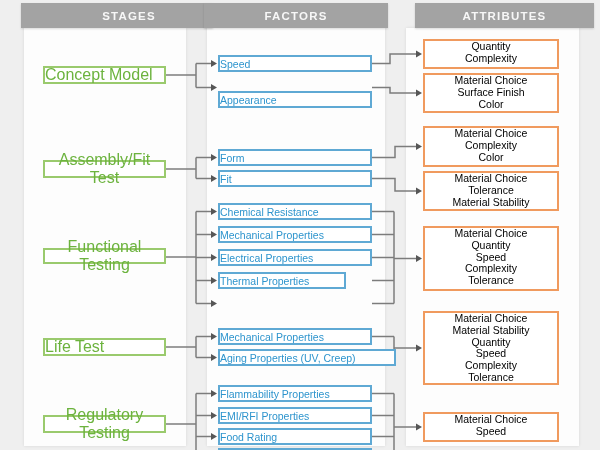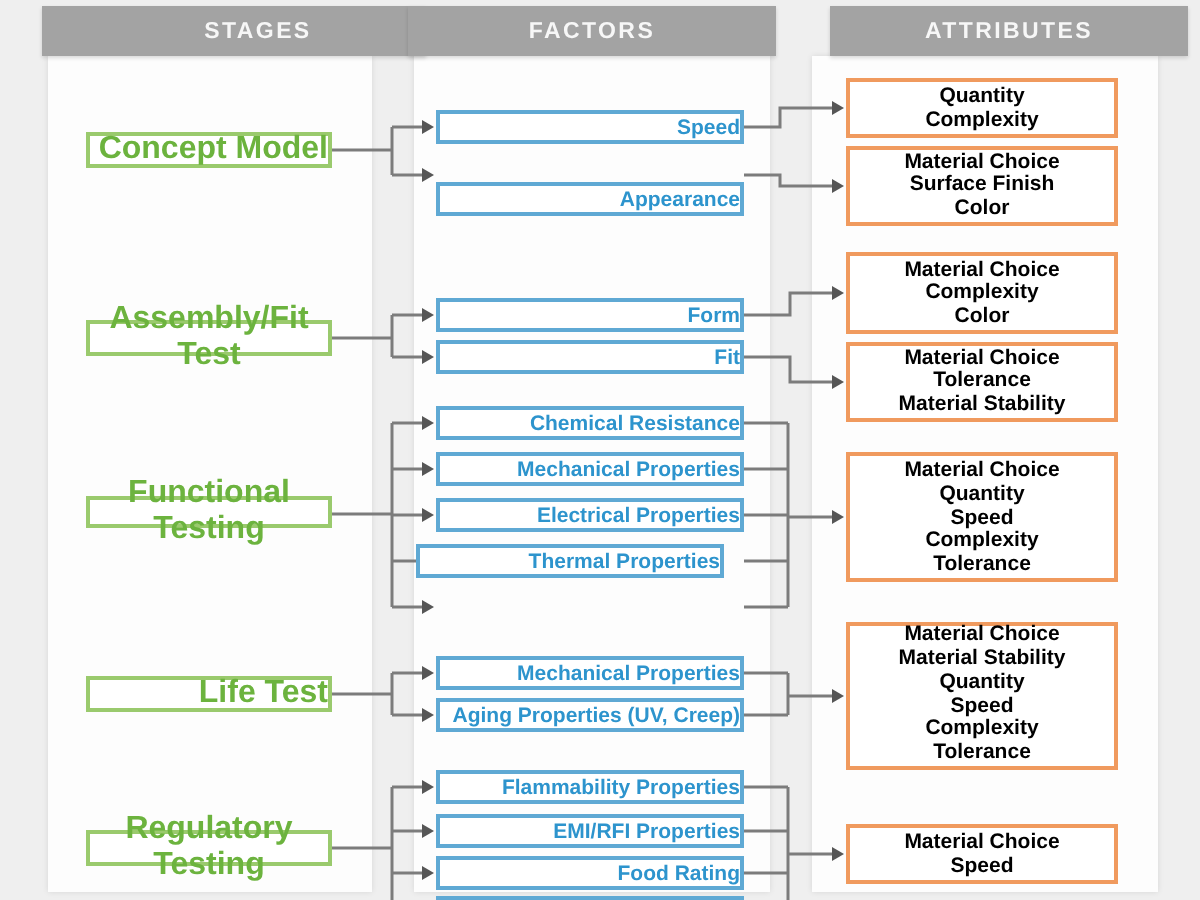--- a/index.html
+++ b/index.html
@@ -16,22 +16,22 @@
     display:flex;align-items:center;justify-content:center;
     box-shadow:0 1px 2px rgba(0,0,0,.15);
   }
   .col-body{
     position:absolute;top:28px;height:418px;z-index:0;
     background:var(--column-bg,#fdfdfd);
     box-shadow:0 0 3px rgba(0,0,0,.10);
   }
   .box{
     position:absolute;z-index:2;background:#fff;box-sizing:border-box;
-    display:flex;align-items:center;justify-content:flex-end;
-    font-weight:bold;text-align:center;
+    display:flex;align-items:center;justify-content:flex-start;
+    font-weight:normal;text-align:center;
   }
   .stage-box{
     border:2px solid var(--stage-border,#9aca6d);
     color:var(--stage-text,#6cb33e);font-size:16px;
   }
   .factor-box{
     border:2px solid var(--factor-border,#5fa9d4);
     color:var(--factor-text,#2d94cd);font-size:10.5px;white-space:nowrap;
   }
   .attr-box{
@@ -145,41 +145,41 @@
     </div>
     <div class="box attr-box" style="left: 423px; top: 171px; width: 136px; height: 40px;">
       <div class="attr-line">Material Choice</div>
       <div class="attr-line">Tolerance</div>
       <div class="attr-line">Material Stability</div>
     </div>
     <div class="box stage-box" style="left: 43px; top: 248px; width: 123px; height: 16px;">Functional Testing</div>
     <div class="box factor-box" style="left: 218px; top: 203px; width: 154px; height: 17px;">Chemical Resistance</div>
     <div class="box factor-box" style="left: 218px; top: 226px; width: 154px; height: 17px;">Mechanical Properties</div>
     <div class="box factor-box" style="left: 218px; top: 249px; width: 154px; height: 17px;">Electrical Properties</div>
-    <div class="box factor-box" style="left: 208px; top: 272px; width: 154px; height: 17px;">Thermal Properties</div>
+    <div class="box factor-box" style="left: 218px; top: 272px; width: 128px; height: 17px;">Thermal Properties</div>
     <div class="box attr-box" style="left: 423px; top: 226px; width: 136px; height: 65px;">
       <div class="attr-line">Material Choice</div>
       <div class="attr-line">Quantity</div>
       <div class="attr-line">Speed</div>
       <div class="attr-line">Complexity</div>
       <div class="attr-line">Tolerance</div>
     </div>
     <div class="box stage-box" style="left: 43px; top: 338px; width: 123px; height: 18px;">Life Test</div>
     <div class="box factor-box" style="left: 218px; top: 328px; width: 154px; height: 17px;">Mechanical Properties</div>
-    <div class="box factor-box" style="left: 218px; top: 349px; width: 154px; height: 17px;">Aging Properties (UV, Creep)</div>
+    <div class="box factor-box" style="left: 218px; top: 349px; width: 178px; height: 17px;">Aging Properties (UV, Creep)</div>
     <div class="box attr-box" style="left: 423px; top: 311px; width: 136px; height: 74px;">
       <div class="attr-line">Material Choice</div>
       <div class="attr-line">Material Stability</div>
       <div class="attr-line">Quantity</div>
       <div class="attr-line">Speed</div>
       <div class="attr-line">Complexity</div>
       <div class="attr-line">Tolerance</div>
     </div>
     <div class="box stage-box" style="left: 43px; top: 415px; width: 123px; height: 18px;">Regulatory Testing</div>
     <div class="box factor-box" style="left: 218px; top: 385px; width: 154px; height: 17px;">Flammability Properties</div>
     <div class="box factor-box" style="left: 218px; top: 407px; width: 154px; height: 17px;">EMI/RFI Properties</div>
-    <div class="box factor-box" style="left: 218px; top: 428px; width: 154px; height: 17px; padding-left: 21px;">Food Rating</div>
+    <div class="box factor-box" style="left: 218px; top: 428px; width: 154px; height: 17px;">Food Rating</div>
     <div class="box factor-box" style="left: 218px; top: 448px; width: 154px; height: 17px;"></div>
     <div class="box attr-box" style="left: 423px; top: 412px; width: 136px; height: 30px;">
       <div class="attr-line">Material Choice</div>
       <div class="attr-line">Speed</div>
     </div>
   </div>
 
 </body></html>

